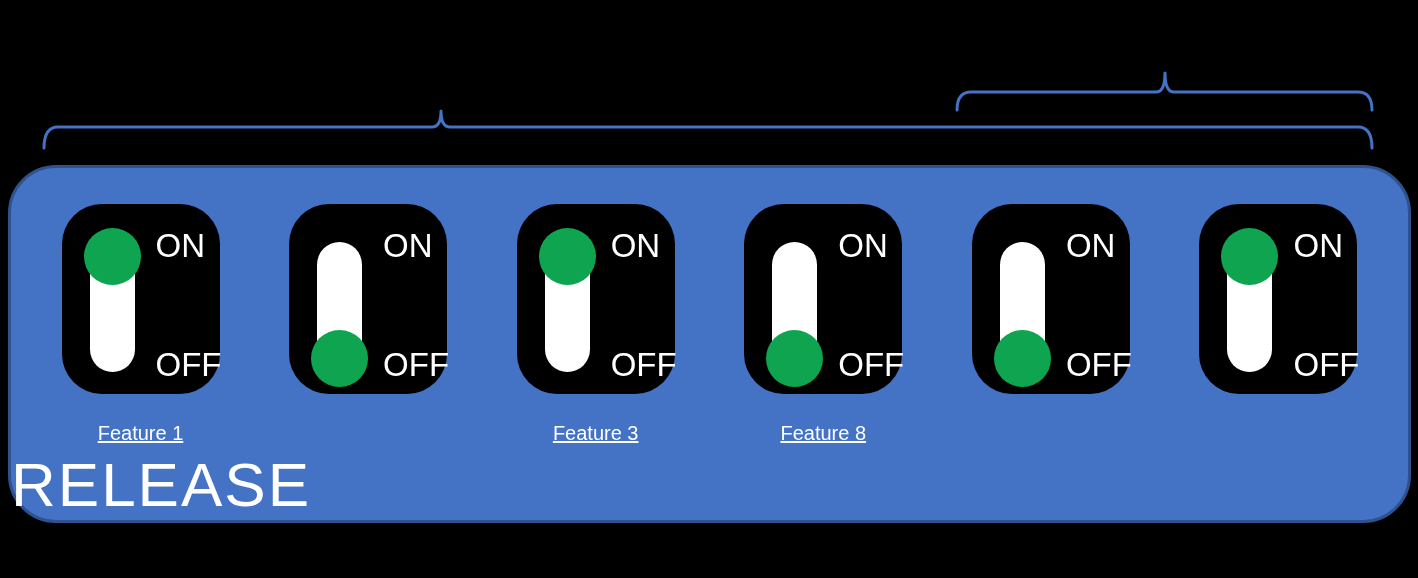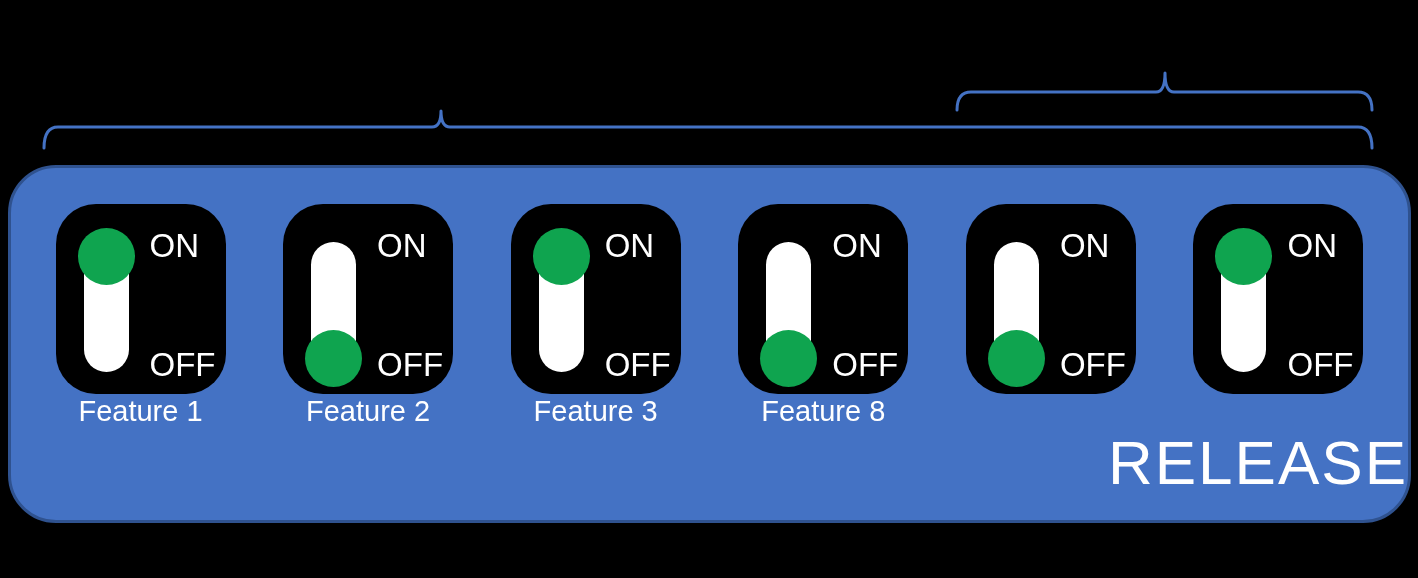--- a/index.html
+++ b/index.html
@@ -43,21 +43,21 @@
     justify-content: space-between;
     padding: 36px 36px 0 36px;
   }
   .feature-unit {
     width: 187px;
     display: flex;
     flex-direction: column;
     align-items: center;
   }
   .switch-box {
-    width: 170px;
+    width: 158px;
     height: 190px;
     background: var(--switch-box-black, #000);
     border-radius: 40px;
     position: relative;
     cursor: pointer;
   }
   .track {
     position: absolute;
     left: 28px;
     top: 38px;
@@ -80,28 +80,29 @@
     position: absolute;
     left: 94px;
     color: var(--text-white, #fff);
     font-size: 33px;
     line-height: 33px;
     white-space: nowrap;
   }
   .on-label  { top: 25px; }
   .off-label { top: 144px; }
   .feature-name {
-    margin-top: 0;
-    font-size: 29px;
+    margin-top: 22px;
+    font-size: 20px;
     line-height: 34px;
     color: var(--text-white, #fff);
     white-space: nowrap;
+    text-decoration: underline;
   }
   .release-title {
-    text-align: right;
+    text-align: left;
     color: var(--text-white, #fff);
     font-size: 62px;
     line-height: 66px;
     margin-top: 2px;
     letter-spacing: 2px;
   }
 </style>
 </head>
 <body>
 
@@ -123,21 +124,20 @@
       <div class="feature-name">Feature 1</div>
     </div>
 
     <div class="feature-unit">
       <div class="switch-box toggle state-off">
         <div class="track"></div>
         <div class="knob"></div>
         <span class="switch-label on-label">ON</span>
         <span class="switch-label off-label">OFF</span>
       </div>
-      <div class="feature-name">Feature 2</div>
     </div>
 
     <div class="feature-unit">
       <div class="switch-box toggle state-on">
         <div class="track"></div>
         <div class="knob"></div>
         <span class="switch-label on-label">ON</span>
         <span class="switch-label off-label">OFF</span>
       </div>
       <div class="feature-name">Feature 3</div>

